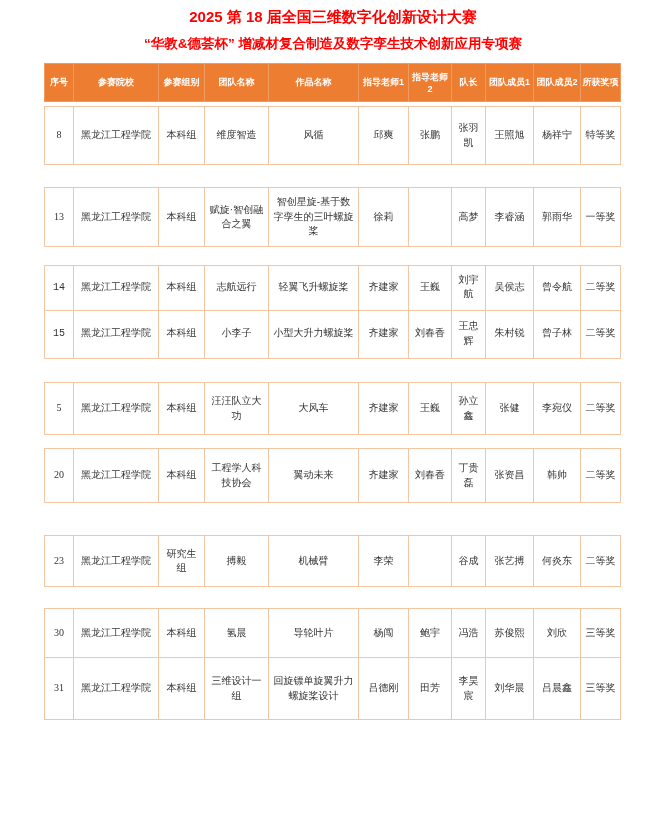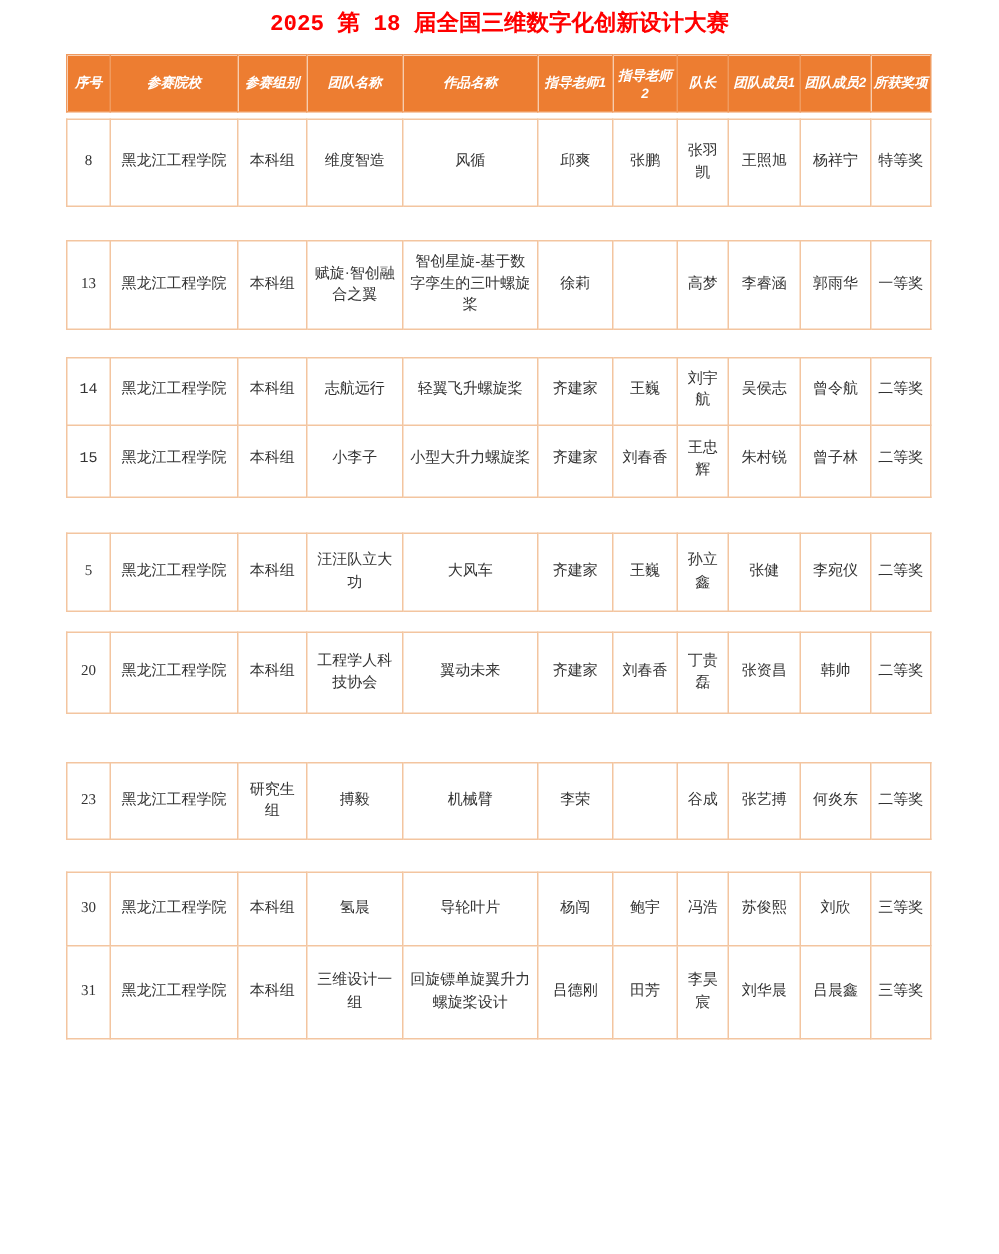--- a/index.html
+++ b/index.html
@@ -7,35 +7,35 @@
     position:relative;
     width:666px; height:836px;
     background:#ffffff;
     overflow:hidden;
     font-family:"Liberation Serif","DejaVu Serif",serif;
   }
   .titles {
     padding-top:7px;
     text-align:center;
     color:var(--title-color,#ff0000);
-    font-family:Liberation Mono, monospace;
+    font-family:Liberation Sans, sans-serif;
     font-weight:bold;
   }
   .t1 { font-size:15px; line-height:19px; margin-bottom:9px; }
   .t2 { font-size:13.5px; line-height:18px; margin-bottom:9px; }
   .t3 { font-size:13.5px; line-height:18px; margin-bottom:0; }
 
   .tablezone { margin-left:44px; width:576px; margin-top:10px; }
 
   table.seg {
     border-collapse:collapse;
     table-layout:fixed;
     width:576px;
   }
-  table.head-seg { margin-bottom:4px;font-style:italic; }
+  table.head-seg { margin-bottom:4px; }
   th.hc {
     background:var(--header-bg,#ed7d31);
     color:var(--header-text,#ffffff);
     font-family:"Liberation Sans","DejaVu Sans",sans-serif;
     font-weight:bold;
     font-size:9px;
     height:37px;
     border:1px solid #f09a5e;
     text-align:center;
     vertical-align:middle;
@@ -53,20 +53,21 @@
     overflow:hidden;
     word-break:break-all;
   }
 </style>
 </head>
 <body>
 
 <div class="doc">
   <div class="titles">
     <div class="t1">2025 第 18 届全国三维数字化创新设计大赛</div>
+    <div class="t2">“华教&amp;德荟杯” 增减材复合制造及数字孪生技术创新应用专项赛</div>
   </div>
 
   <div class="tablezone">
     <table class="seg head-seg">
         <colgroup>
           <col style="width: 29px;">
           <col style="width: 85px;">
           <col style="width: 46px;">
           <col style="width: 64px;">
           <col style="width: 90px;">

